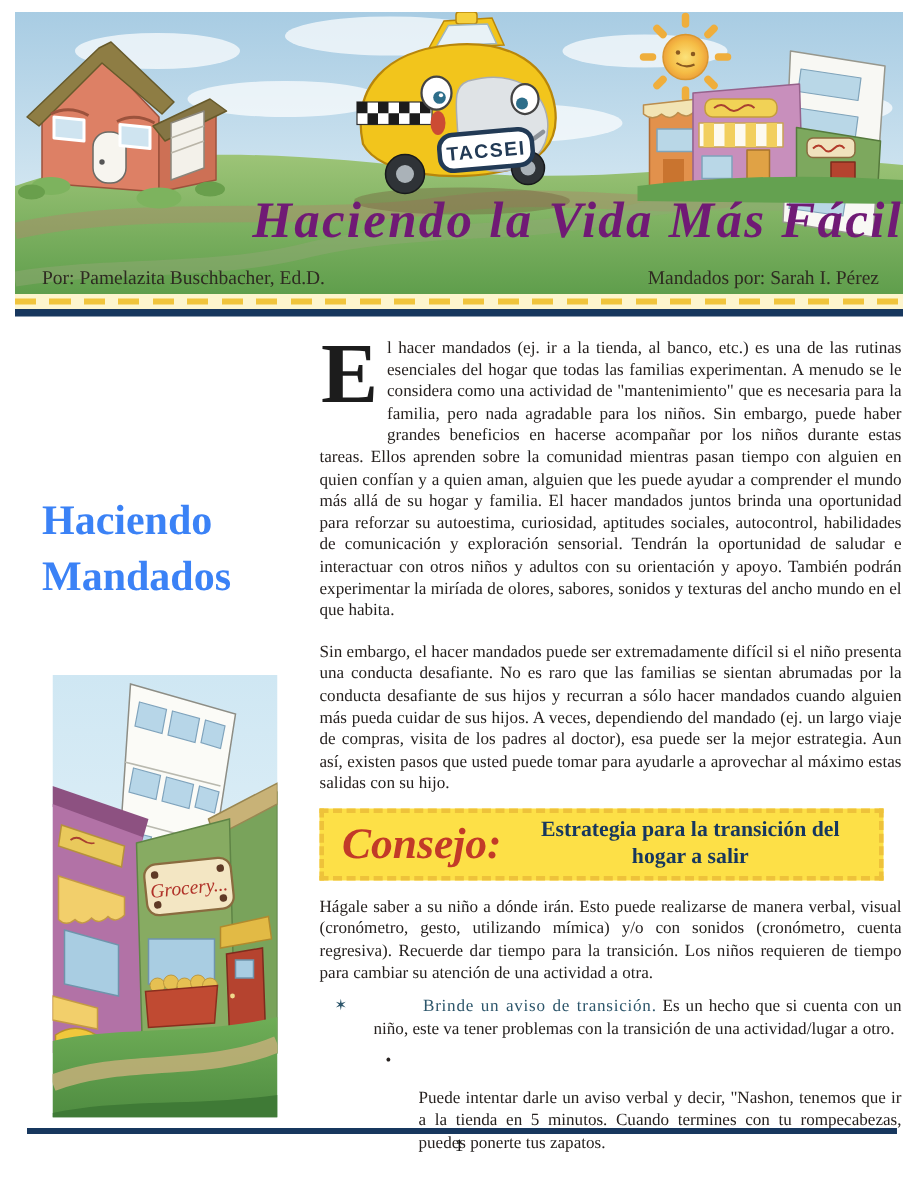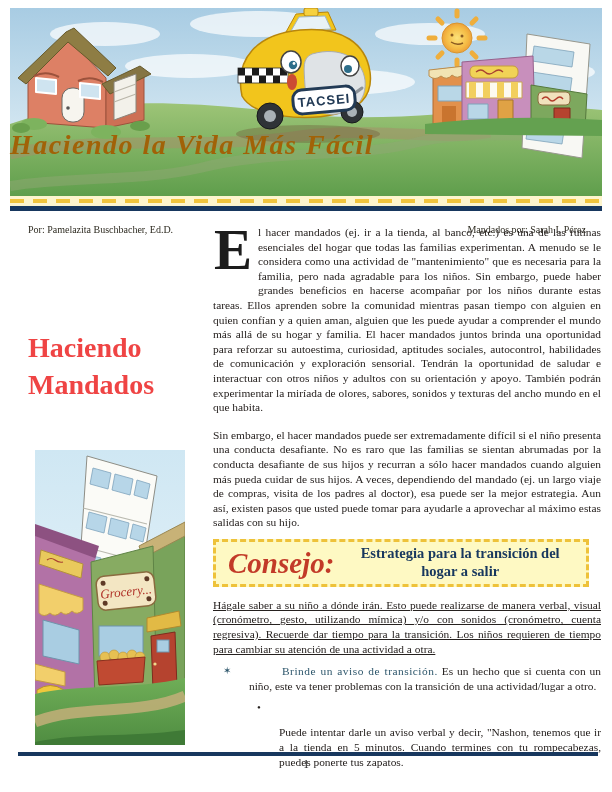--- a/index.html
+++ b/index.html
@@ -4,53 +4,53 @@
 <style>
   html,body{margin:0;padding:0;background:#e9e9e9;}
   .page{
     position:relative;width:612px;height:792px;margin:0 auto;background:#ffffff;
     font-family:"Liberation Serif", serif;color:#26211f;overflow:hidden;
   }
   
   .header-art{position:absolute;left:10px;top:8px;width:592px;height:188px;}
   .header-art svg{display:block;width:592px;height:188px;}
   .doc-title{
-    position:absolute;left:0;right:0;top:121px;text-align:left;
-    font-size:28px;font-style:italic;font-weight:600;letter-spacing:1.5px;
-    color:#a16207;white-space:nowrap;
+    position:absolute;left:0;right:0;top:121px;text-align:right;
+    font-size:34px;font-style:italic;font-weight:600;letter-spacing:1.5px;
+    color:#701a75;white-space:nowrap;
   }
   .byline-row{
     position:absolute;left:18px;right:16px;top:169px;display:flex;
-    justify-content:space-between;font-size:10px;color:#2e2b21;margin-top:47px;
+    justify-content:space-between;font-size:13px;color:#2e2b21;
   }
   .dash-strip{position:absolute;left:10px;top:196px;width:592px;height:10px;background:#fdf5cd;}
   .dash-strip .dashes{
     height:4px;margin-top:3px;
     background:repeating-linear-gradient(to right,#f0c43c 0 14px,rgba(0,0,0,0) 14px 23px);
   }
   .navy-bar{position:absolute;left:10px;top:206px;width:592px;height:5px;background:#17375e;}
   
   .side-heading{
     position:absolute;left:28px;top:310px;width:180px;
-    font-size:28px;line-height:37px;font-weight:bold;color:#ef4444;
+    font-size:28px;line-height:37px;font-weight:bold;color:#3b82f6;
   }
   .side-art{position:absolute;left:35px;top:450px;width:150px;height:295px;}
   .side-art svg{display:block;width:150px;height:295px;}
   
   .main-col{
     position:absolute;left:213px;top:225px;width:388px;
     font-size:11.4px;line-height:14.6px;text-align:justify;
   }
   .main-col p{margin:0 0 13px 0;}
   .dropcap{
     float:left;font-size:57px;line-height:46px;height:57px;width:40px;
     font-weight:bold;color:#1c1c1c;margin:2px 5px 0 0;text-align:center;
   }
   .tip-box{
-    box-sizing:border-box;border:3px dashed #eec23a;background:#fef9c3;
+    box-sizing:border-box;border:3px dashed #eec23a;background:#fde047;
     display:flex;align-items:center;gap:12px;padding:3px 12px;margin:0 12px 11px 0;min-height:48px;
   }
   .tip-label{
     font-size:29px;font-style:italic;font-weight:bold;color:#c23a28;white-space:nowrap;flex:0 0 auto;
   }
   .tip-title{
     font-size:14.5px;font-weight:bold;color:#17375e;line-height:1.22;text-align:center;max-width:255px;
   }
   .bullet{display:flex;margin:0 0 7px 0;}
   .bullet .marker{flex:0 0 26px;padding-left:10px;color:#2d566b;font-size:10px;line-height:14.6px;}
@@ -292,21 +292,21 @@
   <div class="main-col">
     <p><span class="dropcap">E</span><span>l hacer mandados (ej. ir a la tienda, al banco, etc.) es una de las rutinas esenciales del hogar que todas las familias experimentan. A menudo se le considera como una actividad de "mantenimiento" que es necesaria para la familia, pero nada agradable para los niños. Sin embargo, puede haber grandes beneficios en hacerse acompañar por los niños durante estas tareas. Ellos aprenden sobre la comunidad mientras pasan tiempo con alguien en quien confían y a quien aman, alguien que les puede ayudar a comprender el mundo más allá de su hogar y familia. El hacer mandados juntos brinda una oportunidad para reforzar su autoestima, curiosidad, aptitudes sociales, autocontrol, habilidades de comunicación y exploración sensorial. Tendrán la oportunidad de saludar e interactuar con otros niños y adultos con su orientación y apoyo. También podrán experimentar la miríada de olores, sabores, sonidos y texturas del ancho mundo en el que habita.</span></p>
 
     <p style="margin-bottom:9px;">Sin embargo, el hacer mandados puede ser extremadamente difícil si el niño presenta una conducta desafiante. No es raro que las familias se sientan abrumadas por la conducta desafiante de sus hijos y recurran a sólo hacer mandados cuando alguien más pueda cuidar de sus hijos. A veces, dependiendo del mandado (ej. un largo viaje de compras, visita de los padres al doctor), esa puede ser la mejor estrategia. Aun así, existen pasos que usted puede tomar para ayudarle a aprovechar al máximo estas salidas con su hijo.</p>
 
     <div class="tip-box">
       <span class="tip-label">Consejo:</span>
       <span class="tip-title">Estrategia para la transición del hogar a salir</span>
     </div>
 
-    <p style="margin-bottom:8px;text-decoration:underline;">Hágale saber a su niño a dónde irán. Esto puede realizarse de manera verbal, visual (cronómetro, gesto, utilizando mímica) y/o con sonidos (cronómetro, cuenta regresiva). Recuerde dar tiempo para la transición. Los niños requieren de tiempo para cambiar su atención de una actividad a otra.</p>
+    <p style="margin-bottom:8px;">Hágale saber a su niño a dónde irán. Esto puede realizarse de manera verbal, visual (cronómetro, gesto, utilizando mímica) y/o con sonidos (cronómetro, cuenta regresiva). Recuerde dar tiempo para la transición. Los niños requieren de tiempo para cambiar su atención de una actividad a otra.</p>
 
     <div class="bullet">
       <span class="marker">✶</span>
       <span class="btext"><span class="bullet-lead">Brinde un aviso de transición.</span><span> Es un hecho que si cuenta con un niño, este va tener problemas con la transición de una actividad/lugar a otro.</span></span>
     </div>
 
     <div class="sub-bullet">
       <span class="marker">•</span>
       <span class="btext">Puede intentar darle un aviso verbal y decir, "Nashon, tenemos que ir a la tienda en 5 minutos. Cuando termines con tu rompecabezas, puedes ponerte tus zapatos.</span>
     </div>

